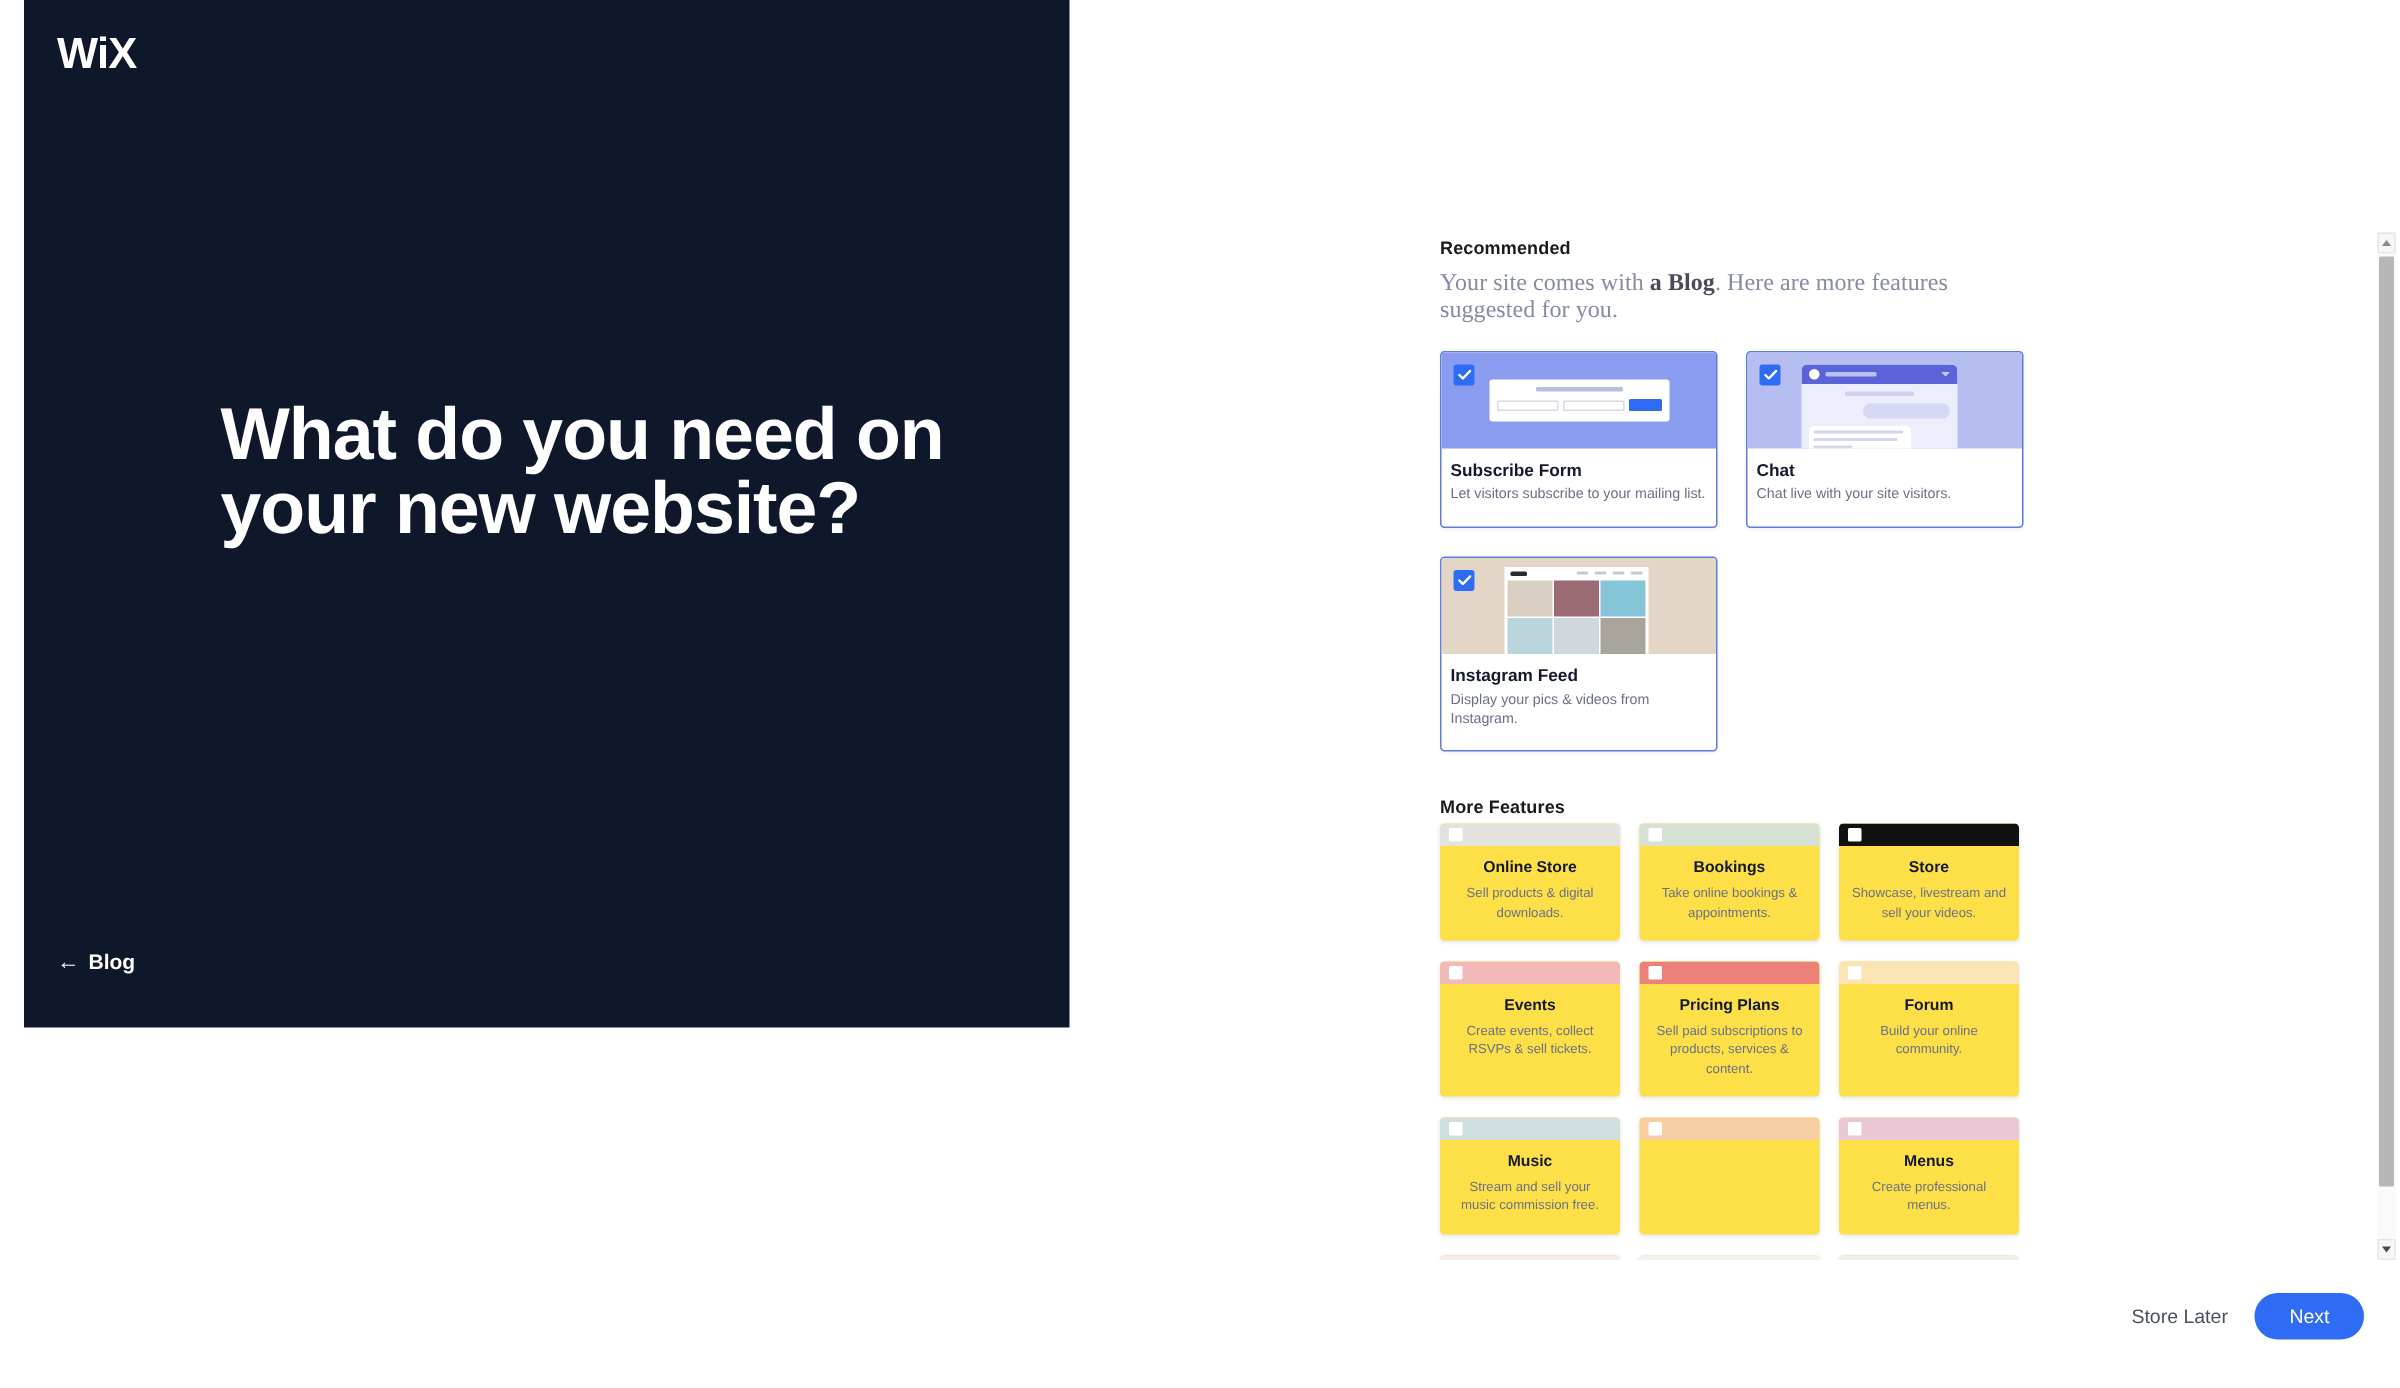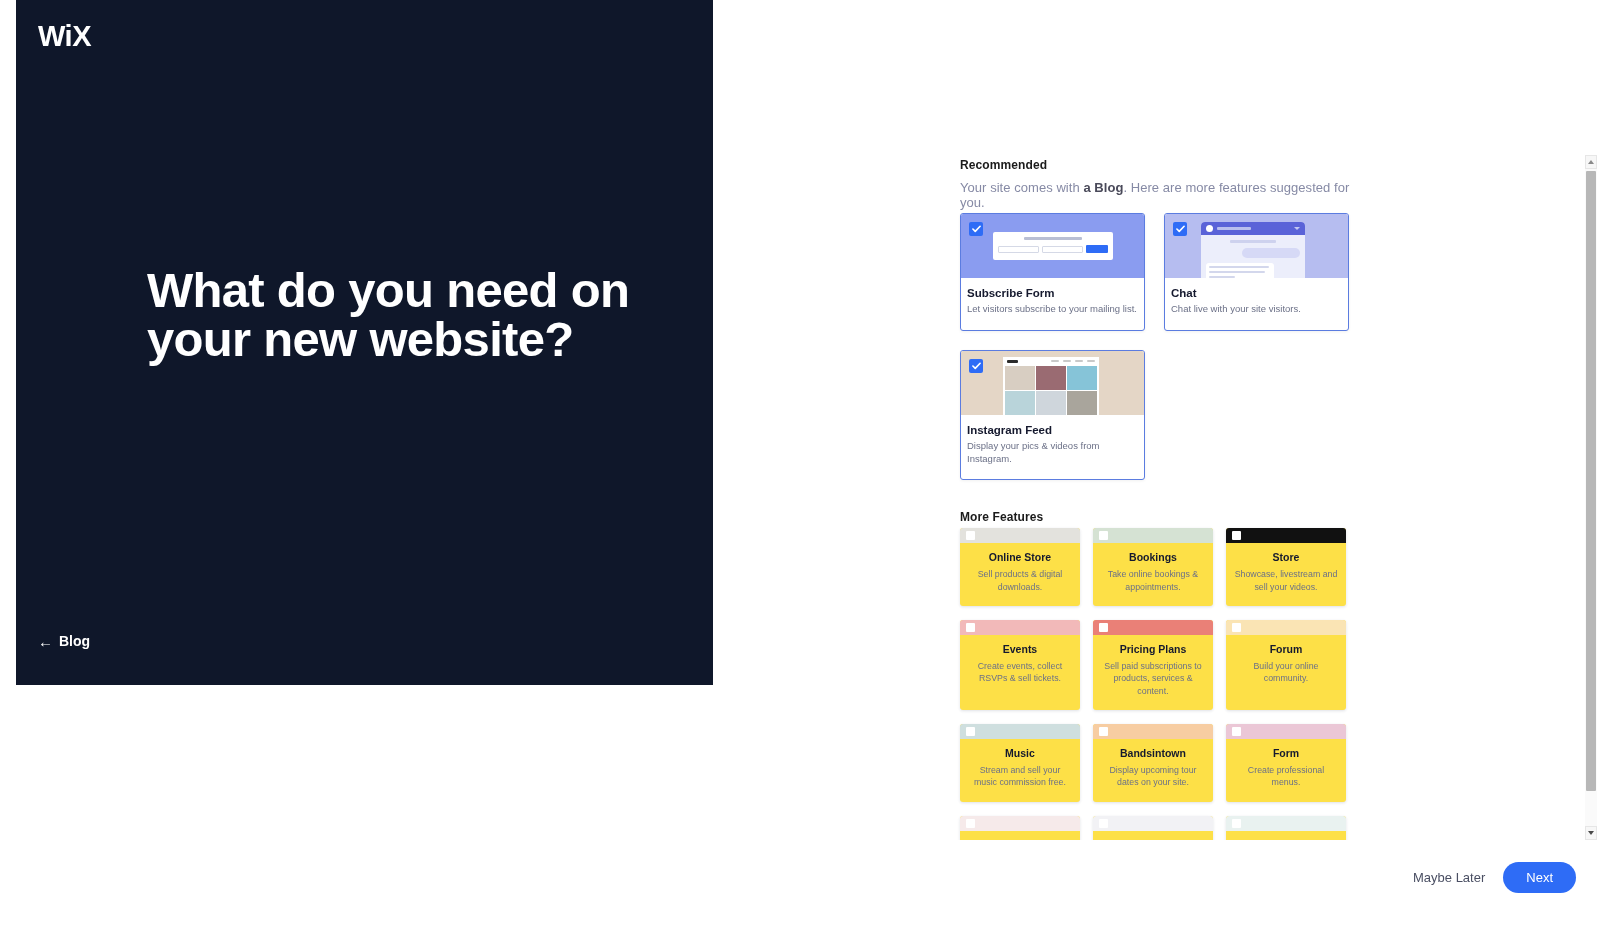--- a/index.html
+++ b/index.html
@@ -74,24 +74,25 @@
   }
 
   .section-title {
     font-size: 12px;
     font-weight: 700;
     color: #1b1b1b;
     margin-bottom: 8px;
     letter-spacing: 0.1px;
   }
   .section-sub {
-    font-size: 13px;
+    font-size: 16px;
     color: #868aa5;
-    margin-bottom: 3px;
+    margin-bottom: 18px;
     letter-spacing: 0.05px;
+    font-family: Liberation Serif, serif;
   }
   .section-sub b { color: #4a4a5a; font-weight: 700; }
 
   
   .rec-grid {
     display: flex;
     flex-wrap: wrap;
     gap: 19px;
     margin-bottom: 30px;
   }
@@ -475,31 +476,27 @@
             </div>
             <div class="mf-body">
               <div class="mf-name">Music</div>
               <div class="mf-desc">Stream and sell your music commission free.</div>
             </div>
           </div>
           <div class="mf-card">
             <div class="mf-head" style="background: rgb(247, 205, 162);">
               <div class="mf-check"></div>
             </div>
-            <div class="mf-body">
-              <div class="mf-name">Bandsintown</div>
-              <div class="mf-desc">Display upcoming tour dates on your site.</div>
-            </div>
           </div>
           <div class="mf-card">
             <div class="mf-head" style="background: rgb(235, 199, 214);">
               <div class="mf-check"></div>
             </div>
             <div class="mf-body">
-              <div class="mf-name">Form</div>
+              <div class="mf-name">Menus</div>
               <div class="mf-desc">Create professional menus.</div>
             </div>
           </div>
           <div class="mf-card">
             <div class="mf-head" style="background: rgb(246, 234, 234);">
               <div class="mf-check"></div>
             </div>
             <div class="mf-body">
               <div class="mf-name"></div>
               <div class="mf-desc"></div>
@@ -535,17 +532,17 @@
       <span class="tri-up"></span>
     </div>
     <div id="scroll-track"></div>
     <div id="scroll-thumb"></div>
     <div id="scroll-down">
       <span class="tri-down"></span>
     </div>
   </div>
 
   <div id="footer">
-    <span id="maybe-later">Maybe Later</span>
+    <span id="maybe-later">Store Later</span>
     <button id="next-button">Next</button>
   </div>
 
 </div>
 
 </body></html>

